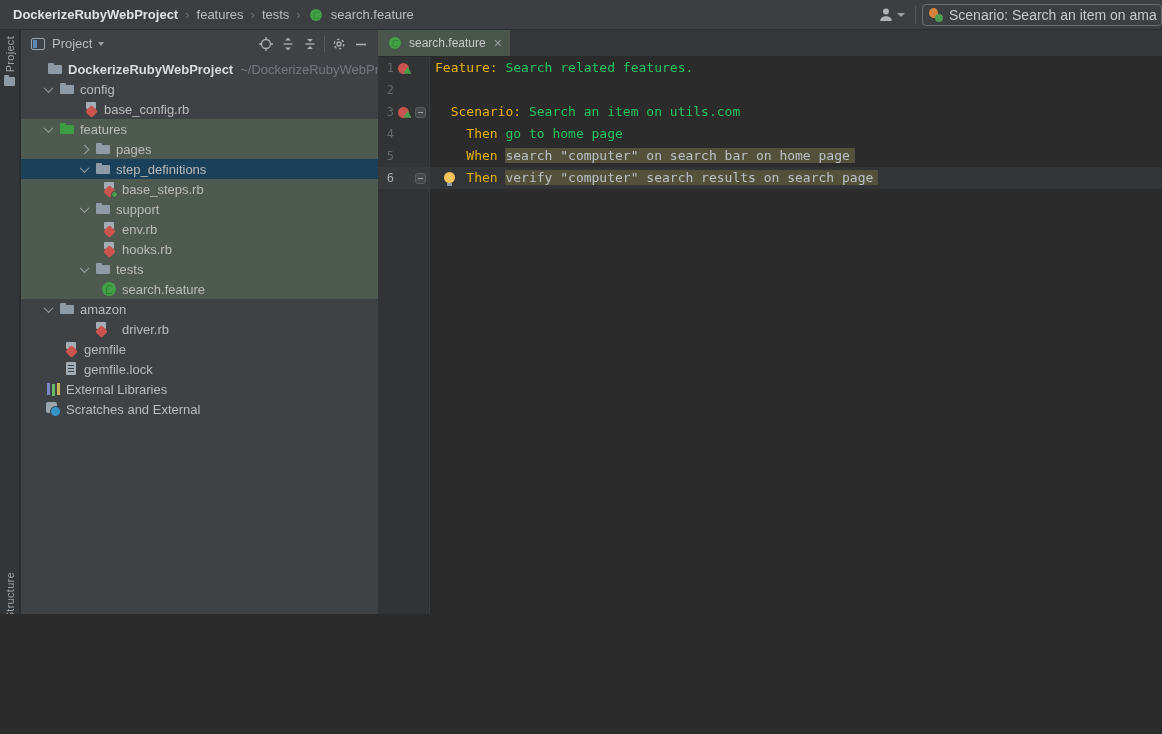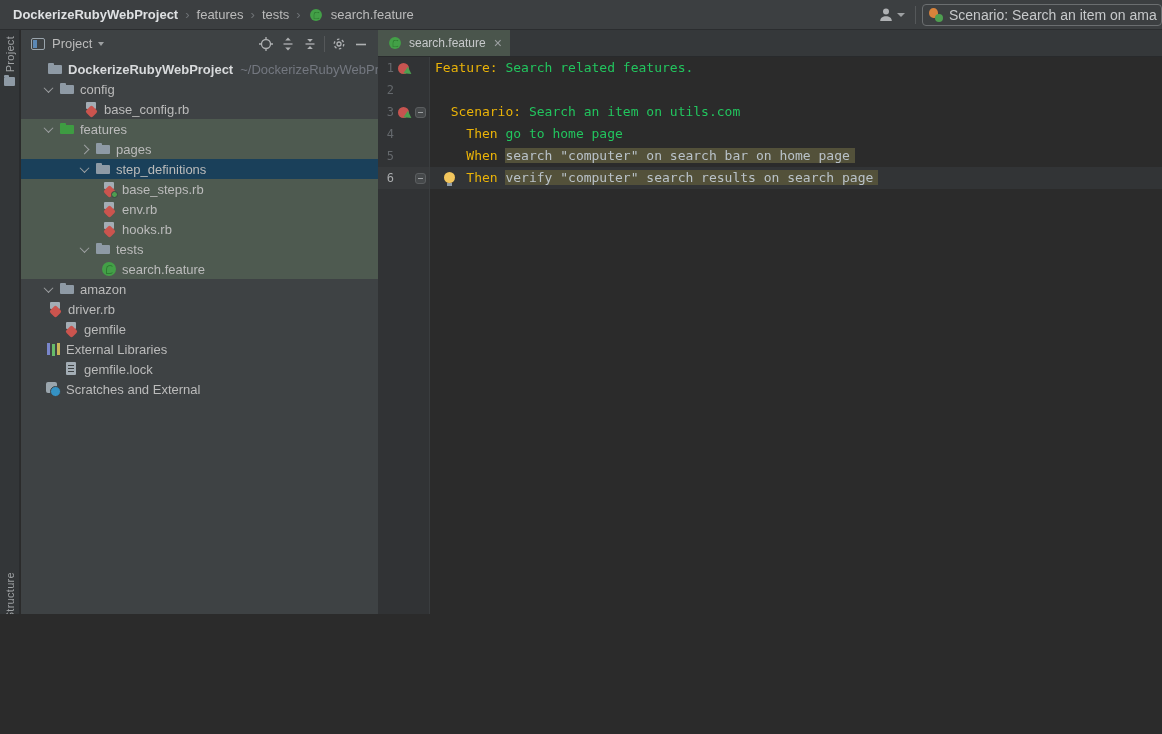--- a/index.html
+++ b/index.html
@@ -56,21 +56,21 @@
 
   .tree { padding-top:2px; }
   .trow { height:20px; display:flex; align-items:center; font-size:13px; color:#BBBBBB; cursor:pointer; white-space:nowrap; overflow:hidden; }
   .trow .lbl { margin-left:5px; }
   .trow .lbl.bold { font-weight:bold; color:#D8DADC; }
   .trow .secondary { margin-left:7px; color:#747880; }
   .bg-green { background:#4E5A50; }
   .bg-sel { background:#1A405A;text-align:center; }
 
   .p-root { padding-left:26px; } .p-l1 { padding-left:24px; } .p-l2 { padding-left:60px; }
-  .p-f1 { padding-left:42px; } .p-f2 { padding-left:26px; } .p-f3 { padding-left:80px; } .p-f0 { padding-left:24px; }
+  .p-f1 { padding-left:42px; } .p-f2 { padding-left:72px;gap:8px; } .p-f3 { padding-left:80px; } .p-f0 { padding-left:24px; }
 
   .chev { width:7px; height:7px; border-right:1.6px solid #9DA0A2; border-bottom:1.6px solid #9DA0A2;
     display:inline-block; flex:0 0 auto; margin-right:7px; }
   .chev.exp { transform:rotate(45deg) translate(-1px,-1px); }
   .chev.col { transform:rotate(-45deg); }
 
   .ico { width:16px; height:16px; flex:0 0 16px; position:relative; display:inline-block; }
   .ico-folder::before { content:""; position:absolute; left:1px; top:4px; width:14px; height:9px; background:#8E9AA5; border-radius:1px; }
   .ico-folder::after { content:""; position:absolute; left:1px; top:2px; width:6px; height:3px; background:#8E9AA5; border-radius:1px 1px 0 0; }
   .ico-folder.green::before, .ico-folder.green::after { background:#3E9C42; }
@@ -240,20 +240,25 @@
         <span class="chev exp"></span>
         <span class="ico ico-folder"></span>
         <span class="lbl">step_definitions</span>
       </div>
       <div class="trow p-f3 bg-green">
         <span class="ico ico-ruby">
             <span class="badge"></span>
           </span>
         <span class="lbl">base_steps.rb</span>
       </div>
+      <div class="trow p-l2 bg-green">
+        <span class="chev exp"></span>
+        <span class="ico ico-folder"></span>
+        <span class="lbl">support</span>
+      </div>
       <div class="trow p-f3 bg-green">
         <span class="ico ico-ruby"></span>
         <span class="lbl">env.rb</span>
       </div>
       <div class="trow p-f3 bg-green">
         <span class="ico ico-ruby"></span>
         <span class="lbl">hooks.rb</span>
       </div>
       <div class="trow p-l2 bg-green">
         <span class="chev exp"></span>
@@ -270,27 +275,27 @@
         <span class="lbl">amazon</span>
       </div>
       <div class="trow p-f2">
         <span class="ico ico-ruby"></span>
         <span class="lbl">driver.rb</span>
       </div>
       <div class="trow p-f1">
         <span class="ico ico-ruby"></span>
         <span class="lbl">gemfile</span>
       </div>
+      <div class="trow p-f1">
+        <span class="ico ico-filetxt"></span>
+        <span class="lbl">gemfile.lock</span>
+      </div>
       <div class="trow p-f0">
         <span class="ico ico-libs"></span>
         <span class="lbl">External Libraries</span>
-      </div>
-      <div class="trow p-f1">
-        <span class="ico ico-filetxt"></span>
-        <span class="lbl">gemfile.lock</span>
       </div>
       <div class="trow p-f0">
         <span class="ico ico-scratch"></span>
         <span class="lbl">Scratches and External</span>
       </div>
     </div>
   </div>
 
   <div class="editor-area">
     <div class="tabbar">

